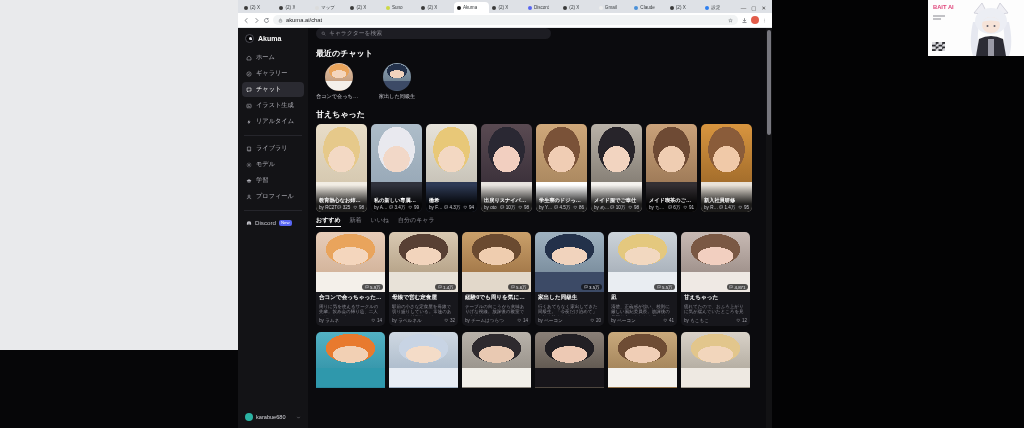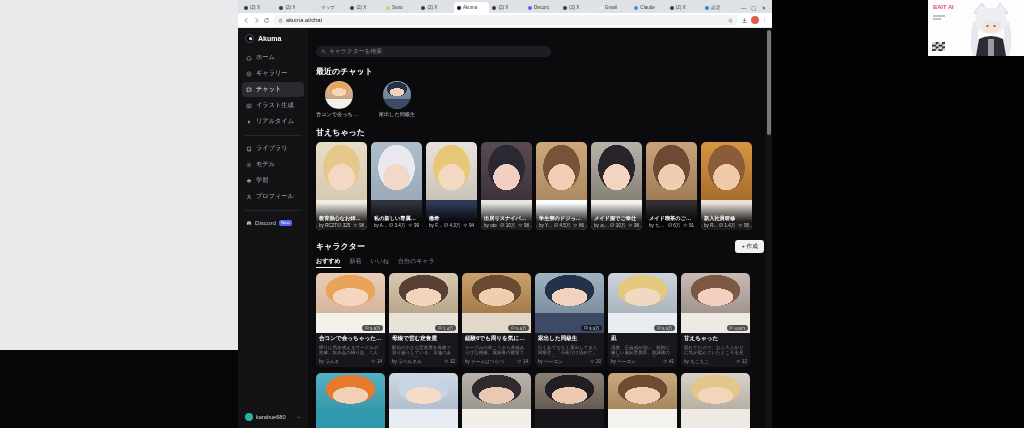--- a/index.html
+++ b/index.html
@@ -38,21 +38,21 @@
   .nav-item .ic { width:6px; height:6px; flex:none; }
   .nav-label { font-size:6.2px; white-space:nowrap; }
   .divider { height:1px; background:#25252b; margin:5px 2px; }
   .discord-row { display:flex; align-items:center; gap:3px; padding:3px 4px; color:#c9c9d0; }
   .new-badge { font-size:4.3px; color:#fff; background:#5865f2; border-radius:2px; padding:0.5px 2px; }
   .user-chip { margin-top:auto; display:flex; align-items:center; gap:3px; padding:3px 3px; color:#d6d6dc; }
   .user-avatar { width:8px; height:8px; border-radius:50%; background:#2bb3a3; flex:none; }
   .user-name { font-size:5.6px; white-space:nowrap; overflow:hidden; text-overflow:ellipsis; }
   .user-chip .ic { width:5px; height:5px; margin-left:auto; color:#8a8a92; }
 
-  .main { flex:1; min-width:0; padding:18px 8px 0 8px; overflow:hidden; }
+  .main { flex:1; min-width:0; padding:0 8px 0 8px; overflow:hidden; }
   .searchbar { width:235px; height:11px; background:#1d1d23; border-radius:6px; display:flex; align-items:center; gap:3px; padding:0 5px; }
   .searchbar .ic { width:5px; height:5px; color:#8b8b93; flex:none; }
   .search-ph { font-size:5.8px; color:#8b8b93; }
   .sec-head { font-size:8px; font-weight:bold; color:#ffffff; margin-top:9px; }
   .recent-row { display:flex; gap:12px; margin-top:4px; }
   .recent-item { width:46px; text-align:center; }
   .recent-avatar { width:28px; height:28px; border-radius:50%; margin:0 auto; }
   .recent-name { font-size:5.2px; color:#cfcfd6; margin-top:2px; white-space:nowrap; overflow:hidden; text-overflow:ellipsis; }
 
   .pickup-row { display:flex; gap:4px; margin-top:4px; }
@@ -559,24 +559,20 @@
                       <use href="#i-heart"></use>
                     </svg>
                     <span>95</span>
                   </span>
           </span>
               </div>
             </div>
           </div>
         </div>
 
-      <div class="chars-head">
-        <span class="sec-head" style="margin-top:0;">キャラクター</span>
-        <button class="create-btn">+ 作成</button>
-      </div>
       <div class="char-tabs">
         <span class="char-tab active">おすすめ</span>
         <span class="char-tab">新着</span>
         <span class="char-tab">いいね</span>
         <span class="char-tab">自分のキャラ</span>
       </div>
       <div class="cgrid" id="chars-mount">
           <div class="ccard">
       <div class="cimg" style="background: radial-gradient(26% 15% at 50% 40%, rgb(244, 214, 189) 99%, transparent 100%) center center / 100% 100% no-repeat, radial-gradient(36% 26% at 50% 29%, rgb(233, 164, 92) 99%, transparent 100%) center center / 100% 100% no-repeat, linear-gradient(rgb(244, 240, 234), rgb(244, 240, 234)) left bottom / 100% 34% no-repeat, linear-gradient(rgb(232, 205, 185), rgb(202, 169, 142)) center center / 100% 100% no-repeat;">
         <span class="cbadge">

